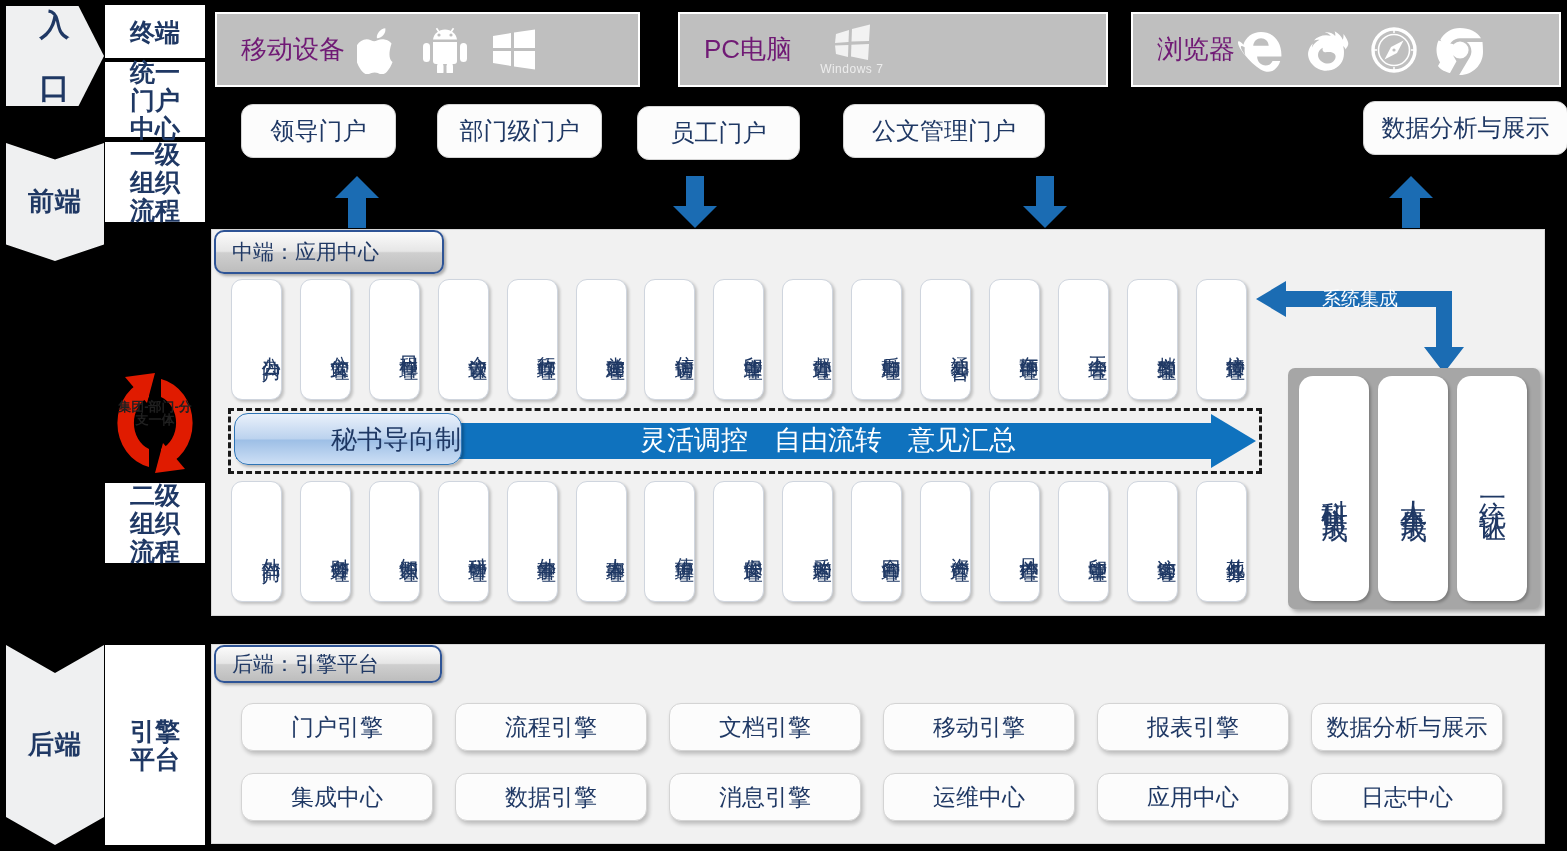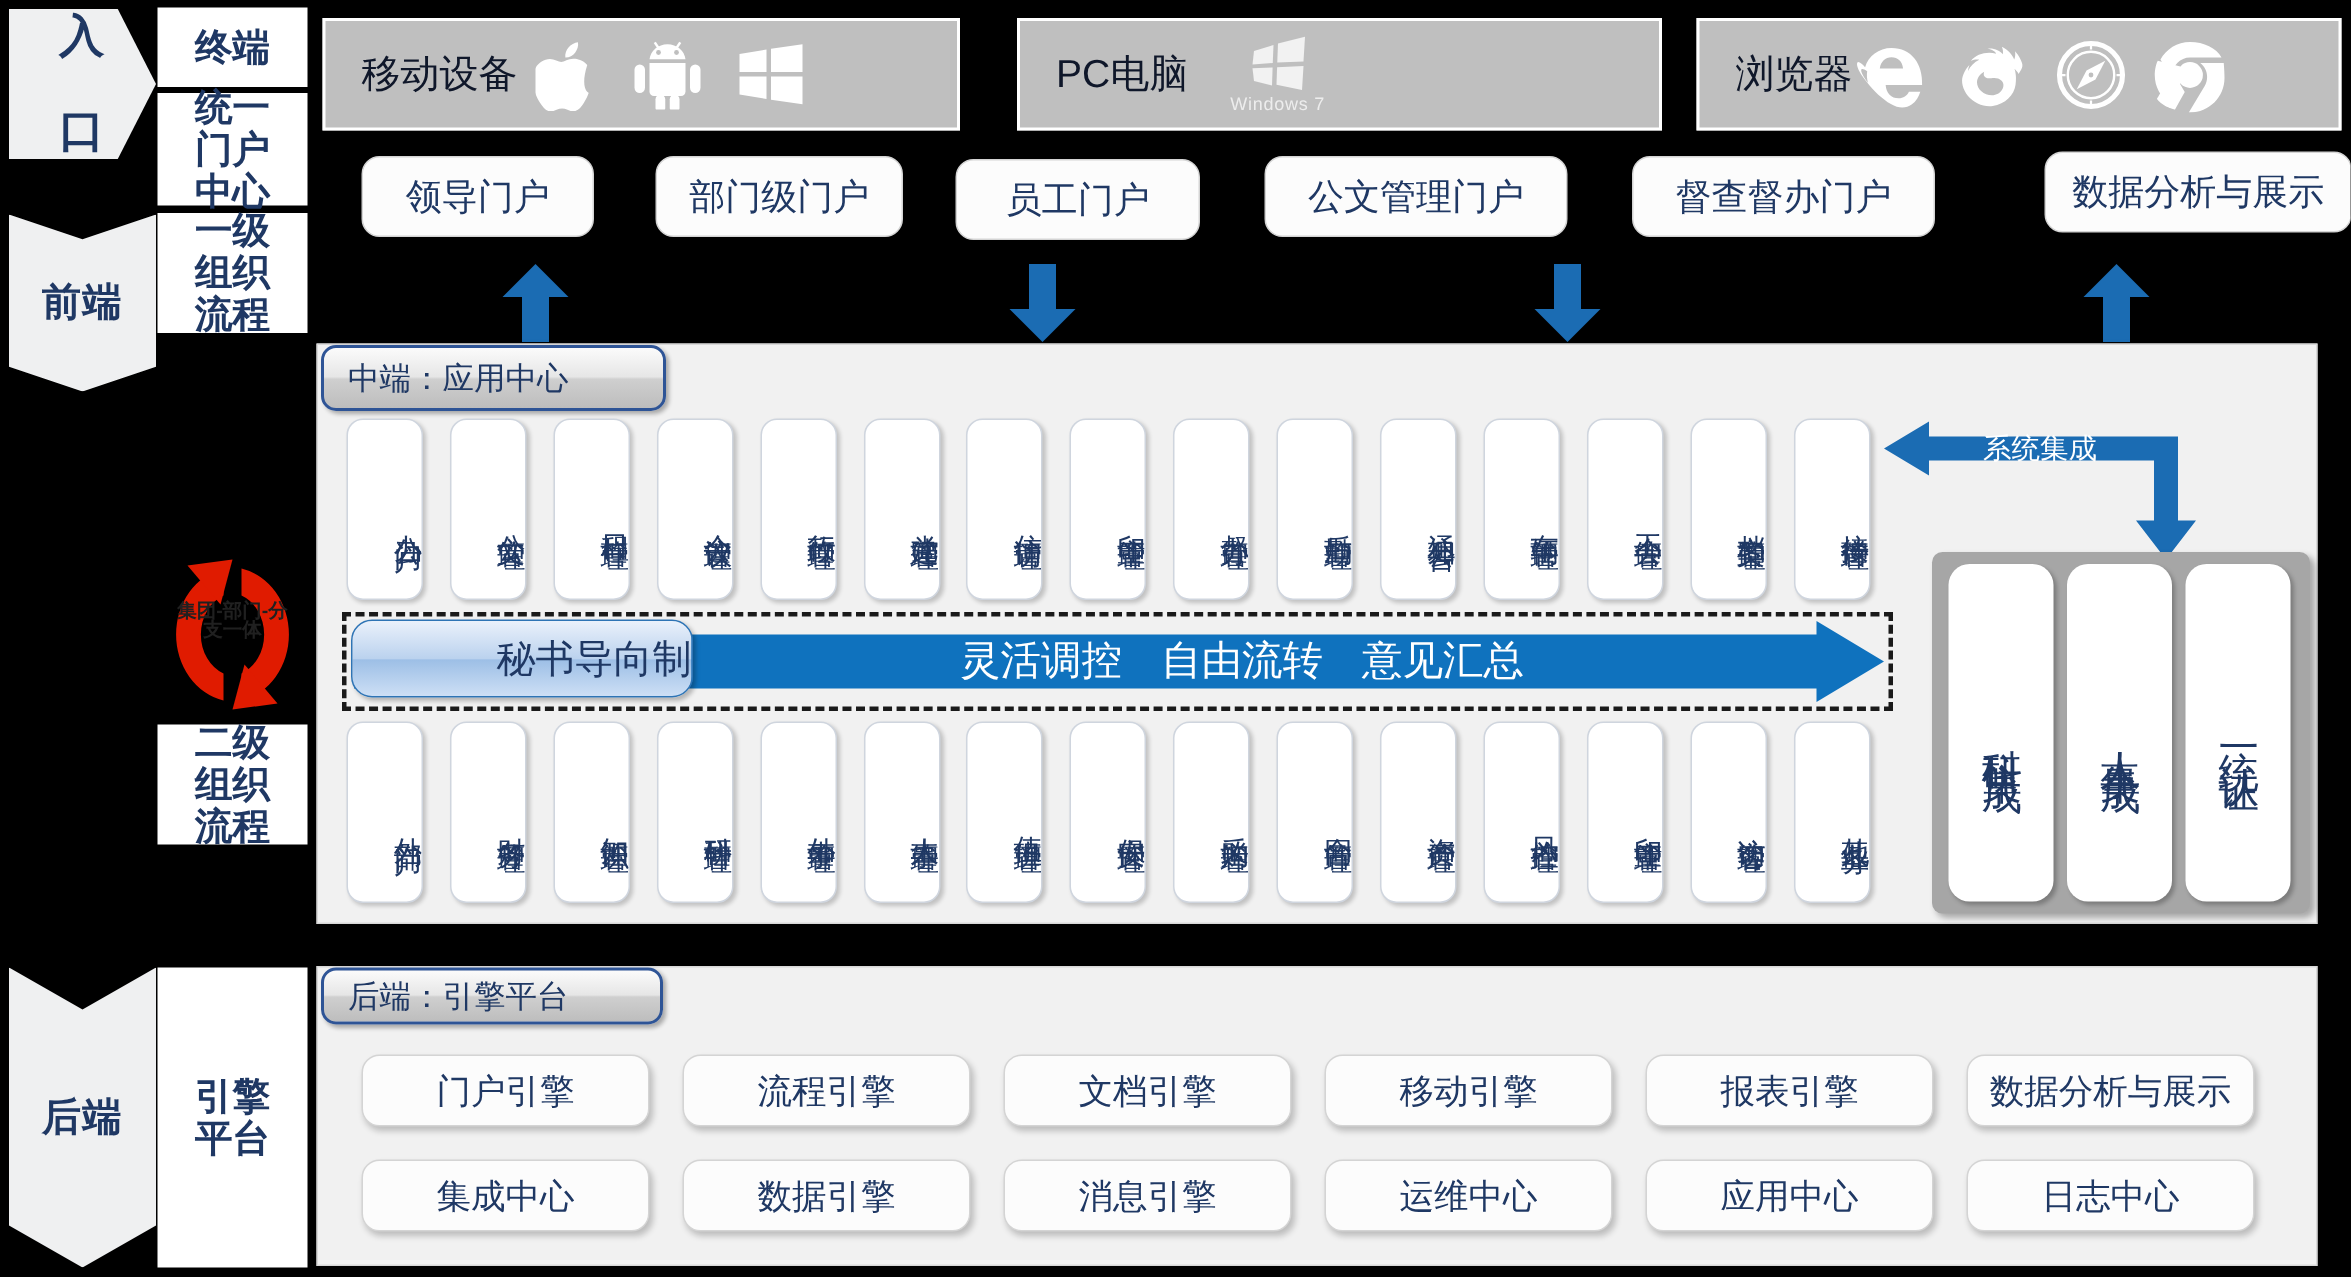--- a/index.html
+++ b/index.html
@@ -42,21 +42,21 @@
   
   .termbar {
     position: absolute;
     background: #BFBFBF;
     border: 2px solid #FFFFFF;
     display: flex; align-items: center;
     color: #FFFFFF;
     box-shadow: 2px 2px 3px rgba(0,0,0,.25);
   }
   .termbar .tb-label {
-    font-size: 26px; color: #0f172a; margin-left: 24px; margin-right: 12px;
+    font-size: 26px; color: #701a75; margin-left: 24px; margin-right: 12px;
     white-space: nowrap;
   }
   .termbar .icons { display: flex; align-items: center; gap: 22px; }
   .icons svg { display: block; }
 
   
   .pill {
     position: absolute;
     background: #FCFCFC;
     border: 1px solid #D4D4D4;
@@ -326,23 +326,20 @@
   </div>
   <div class="pill" style="left:437px; top:104px; width:165px; height:54px;">
     <span>部门级门户</span>
   </div>
   <div class="pill" style="left:843px; top:104px; width:202px; height:54px;">
     <span>公文管理门户</span>
   </div>
   <div class="pill" style="left:637px; top:106px; width:163px; height:54px;">
     <span>员工门户</span>
   </div>
-  <div class="pill" style="left:1088px; top:104px; width:202px; height:54px;">
-    <span>督查督办门户</span>
-  </div>
   <div class="pill" style="left:1334px; top:101px; width:205px; height:54px;margin-left:29px;">
     <span>数据分析与展示</span>
   </div>
 
   <div class="bluearrow" style="left:334px; top:176px;">
     <svg width="46" height="52" viewBox="0 0 46 52">
         <path d="M23,0 L45,22 L32,22 L32,52 L14,52 L14,22 L1,22 Z" fill="#1B6CB3"></path>
       </svg>
   </div>
   <div class="bluearrow" style="left:672px; top:176px;">

